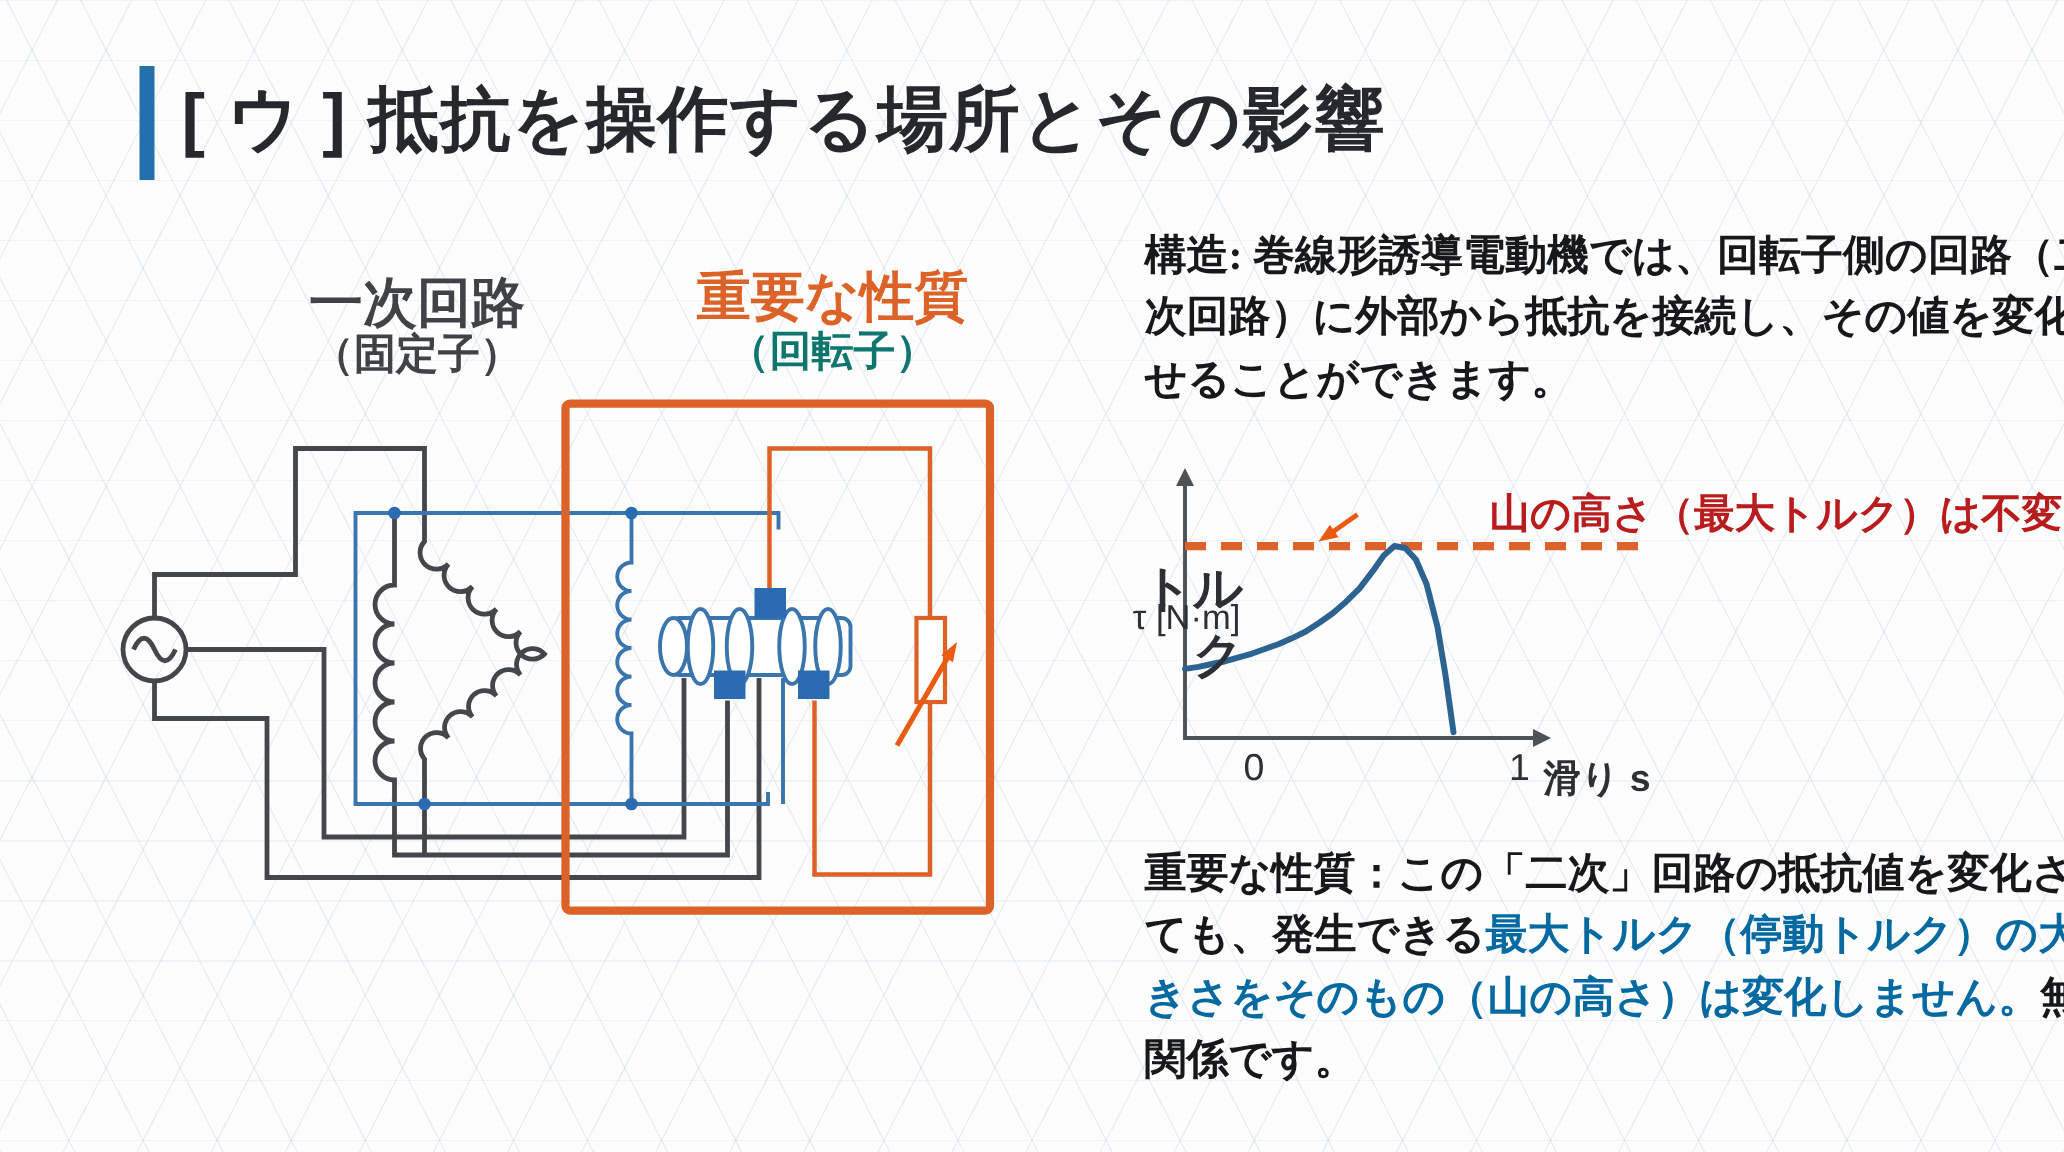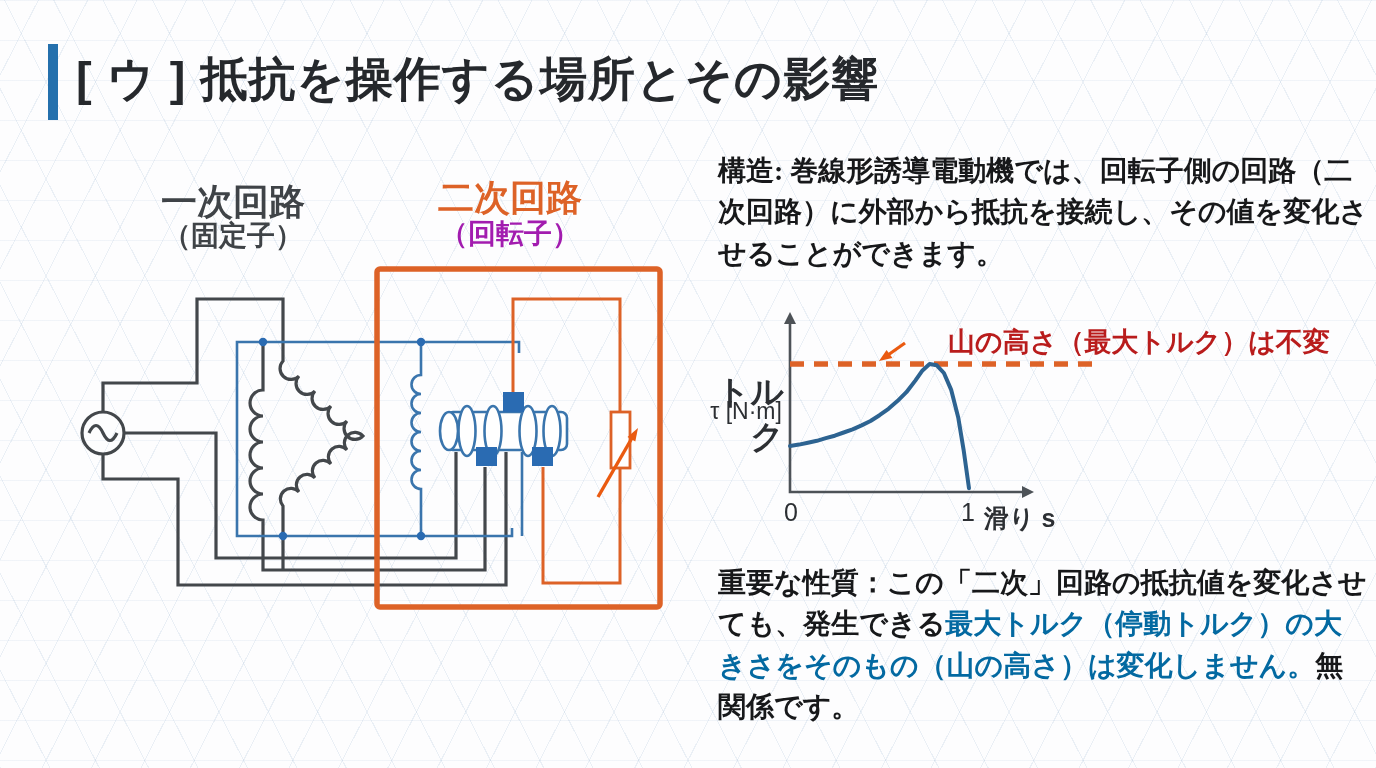--- a/index.html
+++ b/index.html
@@ -12,34 +12,34 @@
       repeating-linear-gradient(-63deg, rgba(168,192,216,.22) 0 1px, transparent 1px 44px),
       repeating-linear-gradient(180deg, rgba(168,192,216,.15) 0 1px, transparent 1px 40px);
   }
   .abs{position:absolute;}
   .title-bar{left:48px;top:44px;width:10px;height:76px;background:#2470ad;}
   .slide-title{left:76px;top:48px;width:1100px;font-size:47px;font-weight:800;color:#25282c;letter-spacing:1px;}
   .lbl{text-align:center;font-weight:800;line-height:1.0;}
   .lbl-primary{left:133px;top:184px;width:200px;color:#3f4347;font-size:36px;}
   .lbl-primary-sub{left:133px;top:222px;width:200px;color:#3f4347;font-size:28px;font-weight:700;}
   .lbl-secondary{left:410px;top:180px;width:200px;color:#dd6227;font-size:36px;}
-  .lbl-secondary-sub{left:410px;top:220px;width:200px;color:#a21caf;font-size:28px;font-weight:700;}
+  .lbl-secondary-sub{left:410px;top:220px;width:200px;color:#0f766e;font-size:28px;font-weight:700;}
   .para{left:718px;width:650px;font-size:28px;font-weight:700;line-height:1.48;color:#17181a;font-family:Liberation Serif, serif;}
   .para-structure{top:150px;}
   .para-important{top:562px;}
   .em-orange{color:#0369a1;}
   .chart-label{color:#2c2f33;font-weight:700;}
   .yl1{left:716px;top:370px;width:68px;font-size:33px;text-align:right;}
   .yl2{left:706px;top:398px;width:80px;font-size:23px;text-align:center;font-weight:400;}
   .x0{left:780px;top:498px;width:22px;font-size:25px;text-align:center;font-weight:400;}
   .x1{left:957px;top:498px;width:22px;font-size:25px;text-align:center;font-weight:400;}
   .xlab{left:984px;top:502px;width:110px;font-size:25px;font-weight:700;}
   .annot{left:948px;top:324px;width:400px;font-size:27px;font-weight:800;color:#b91c1c;}
   svg{position:absolute;left:0;top:0;}
-  .layer-text{z-index:3;}
+  .layer-text{z-index:3;margin-left:45px;}
   .layer-art{z-index:1;}
 </style>
 </head>
 <body>
 
 <svg class="layer-art" width="1376" height="768" viewBox="0 0 1376 768">
 
   <g stroke="#43474b" stroke-width="3.2" fill="none">
 
     <g>
@@ -118,21 +118,21 @@
       <polygon points="879,361 886.6,349.9 892.4,358.1" fill="#ea5a10"></polygon>
     </g>
   </g>
 </svg>
 
 <div class="abs title-bar layer-text"></div>
 <div class="abs slide-title layer-text">[ ウ ] 抵抗を操作する場所とその影響</div>
 
 <div class="abs lbl lbl-primary layer-text">一次回路</div>
 <div class="abs lbl lbl-primary-sub layer-text">（固定子）</div>
-<div class="abs lbl lbl-secondary layer-text">二次回路</div>
+<div class="abs lbl lbl-secondary layer-text">重要な性質</div>
 <div class="abs lbl lbl-secondary-sub layer-text">（回転子）</div>
 
 <div class="abs para para-structure layer-text">構造: 巻線形誘導電動機では、回転子側の回路（二次回路）に外部から抵抗を接続し、その値を変化させることができます。</div>
 
 <div class="abs chart-label yl1 layer-text">トルク</div>
 <div class="abs chart-label yl2 layer-text">τ [N·m]</div>
 <div class="abs chart-label x0 layer-text">0</div>
 <div class="abs chart-label x1 layer-text">1</div>
 <div class="abs chart-label xlab layer-text">滑り s</div>
 <div class="abs annot layer-text">山の高さ（最大トルク）は不変</div>

